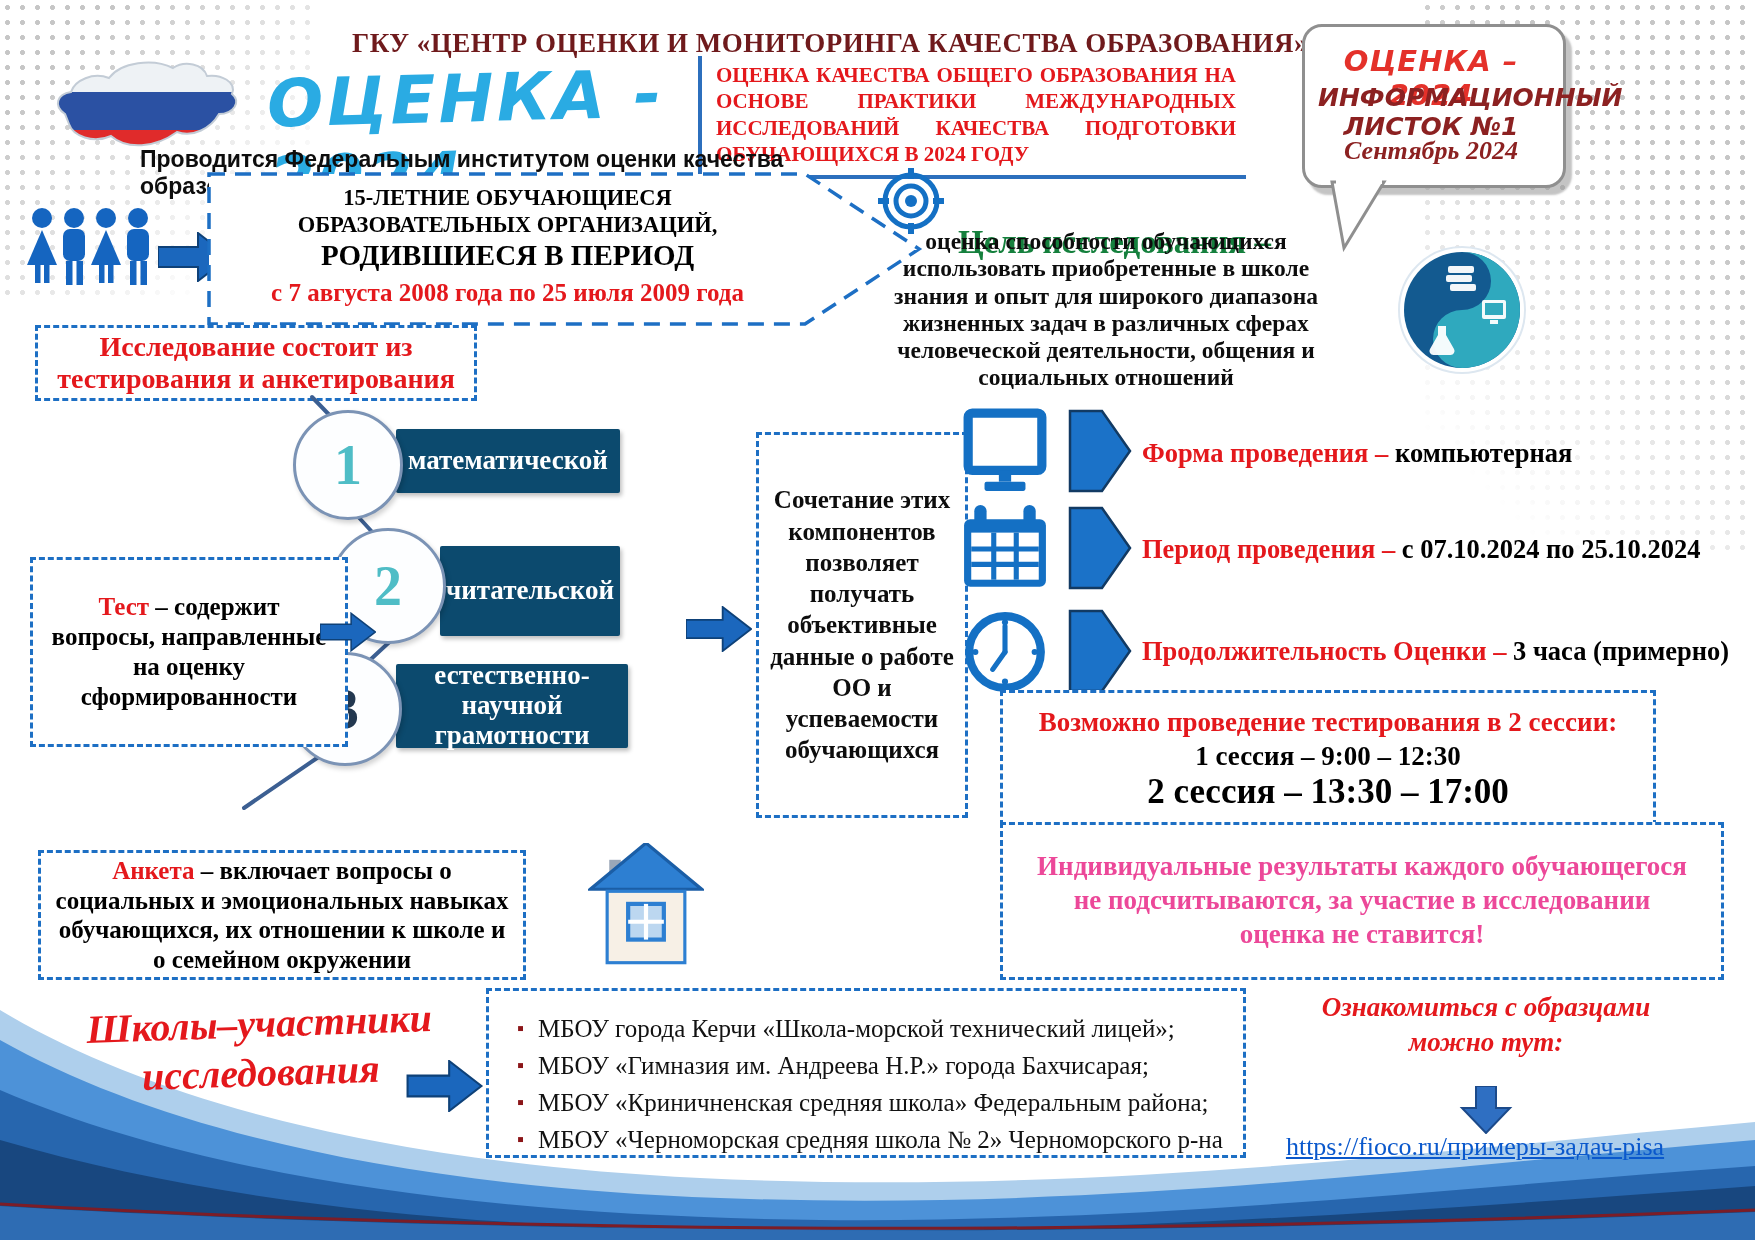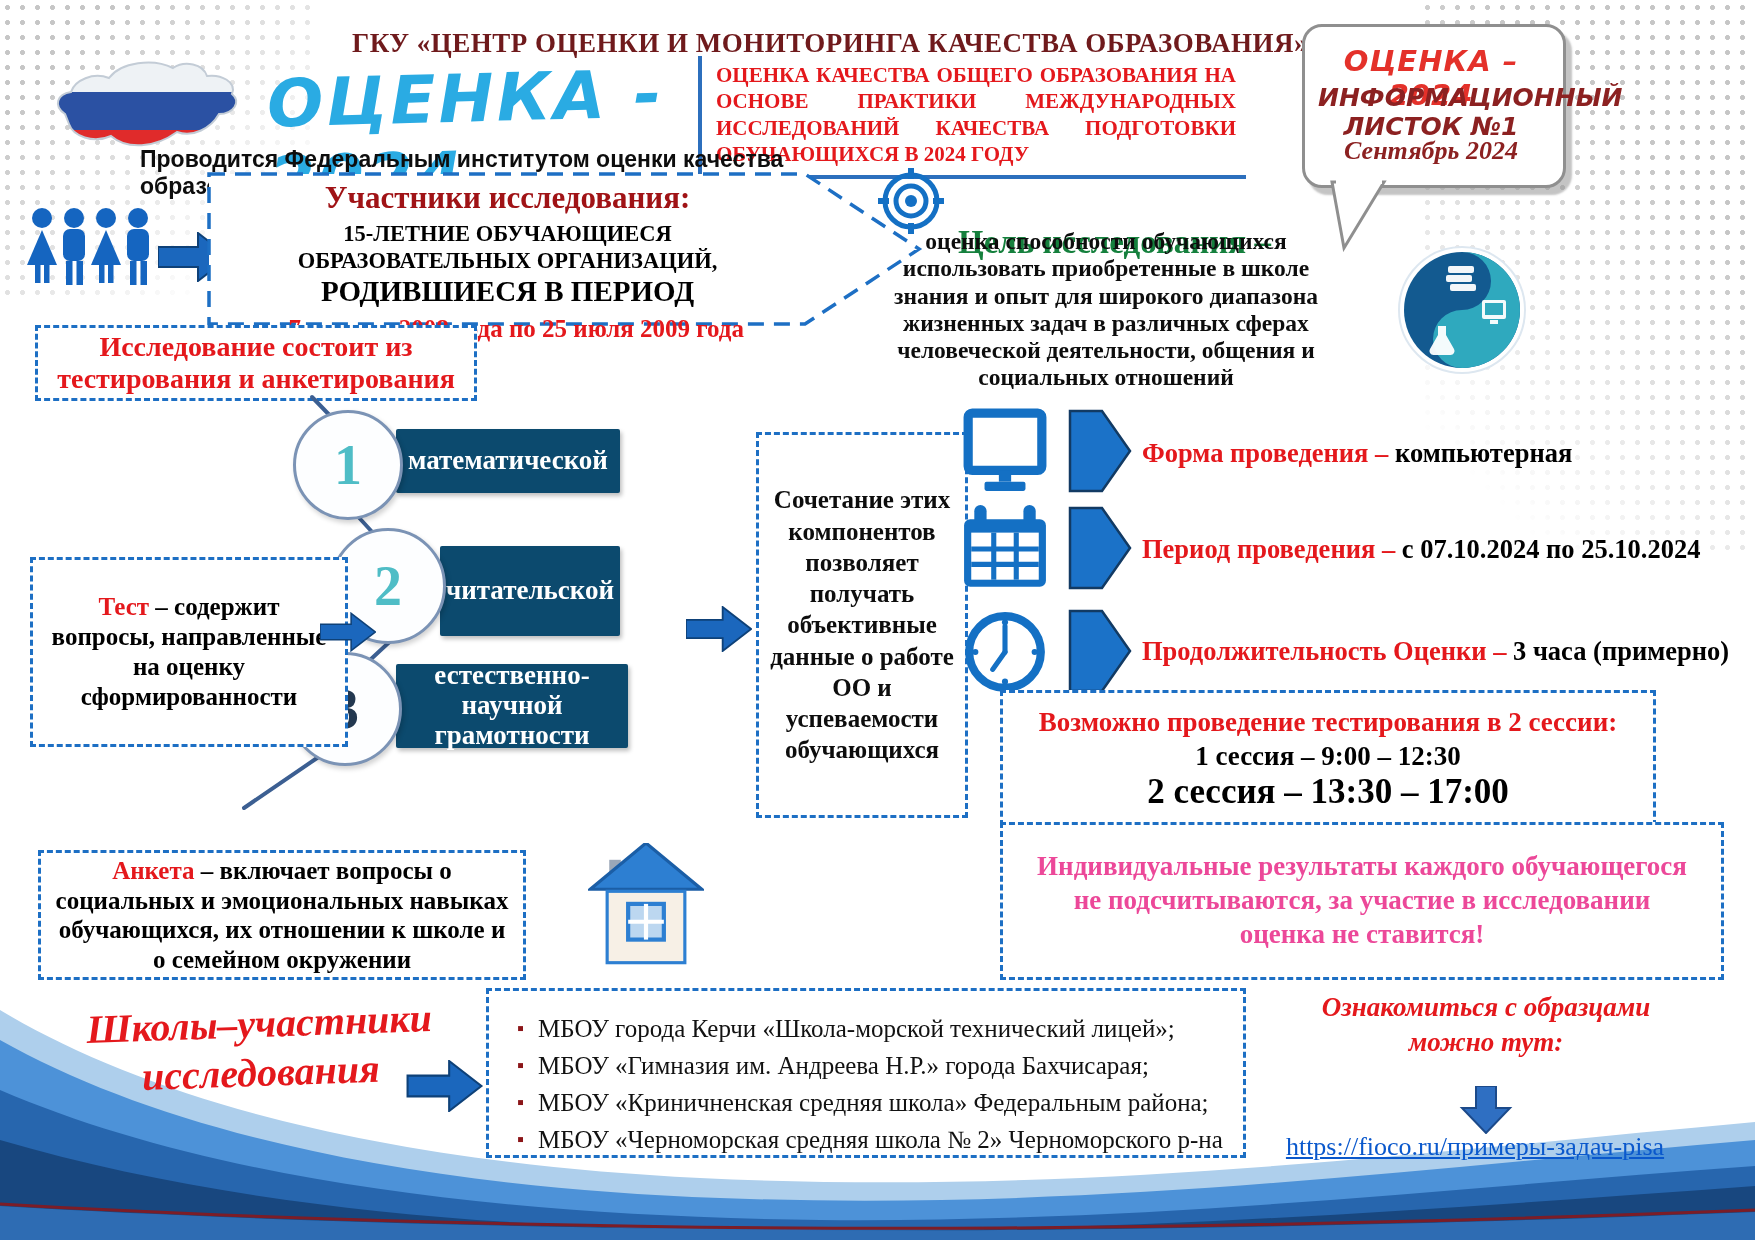--- a/index.html
+++ b/index.html
@@ -111,21 +111,20 @@
       <rect x="118.5" y="56" width="6.5" height="24"></rect>
   </g>
 </svg>
 <svg class="abs" style="left:158px;top:232px;" width="72" height="50" viewBox="0 0 72 50">
   <polygon points="0,15 40,15 40,1 71,25 40,49 40,35 0,35" fill="#1b67bd" stroke="#0e4178" stroke-width="2"></polygon>
 </svg>
 <svg class="abs" style="left:205px;top:170px;" width="730" height="158" viewBox="0 0 730 158">
   <polygon points="4,4 600,4 714,79 600,154 4,154" fill="#ffffff" stroke="#1d6fc4" stroke-width="3.5" stroke-dasharray="16 10"></polygon>
 </svg>
 <div class="abs center" style="left:225px;top:180px;width:565px;">
-  <div class="darkred serif-b" style="font-size:31px;">Участники исследования:</div>
   <div class="serif-b" style="font-size:22.5px;line-height:1.2;margin-top:4px;">15-ЛЕТНИЕ ОБУЧАЮЩИЕСЯ ОБРАЗОВАТЕЛЬНЫХ ОРГАНИЗАЦИЙ,</div>
   <div class="serif-b" style="font-size:29px;line-height:1.2;">РОДИВШИЕСЯ В ПЕРИОД</div>
   <div class="serif-b red" style="font-size:25px;margin-top:6px;">с 7 августа 2008 года  по 25 июля 2009 года</div>
 </div>
 
 <svg class="abs" style="left:878px;top:168px;" width="66" height="66" viewBox="0 0 66 66">
   <g stroke="#1470c4" fill="none" stroke-width="5">
     <circle cx="33" cy="33" r="26"></circle>
       <circle cx="33" cy="33" r="15"></circle>
     <line x1="33" y1="0" x2="33" y2="11" stroke-width="6"></line>

